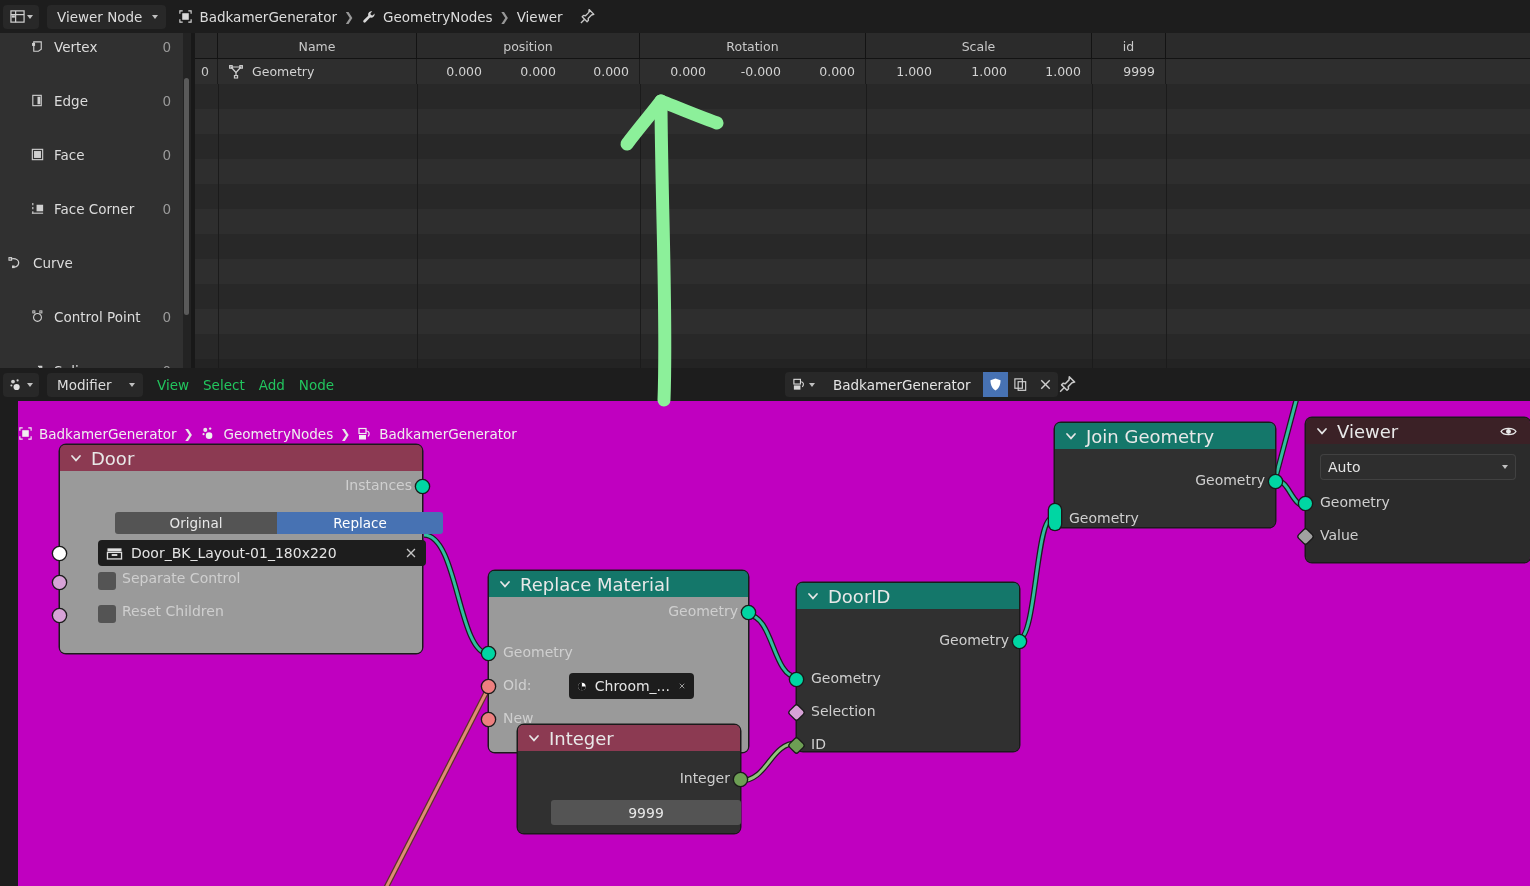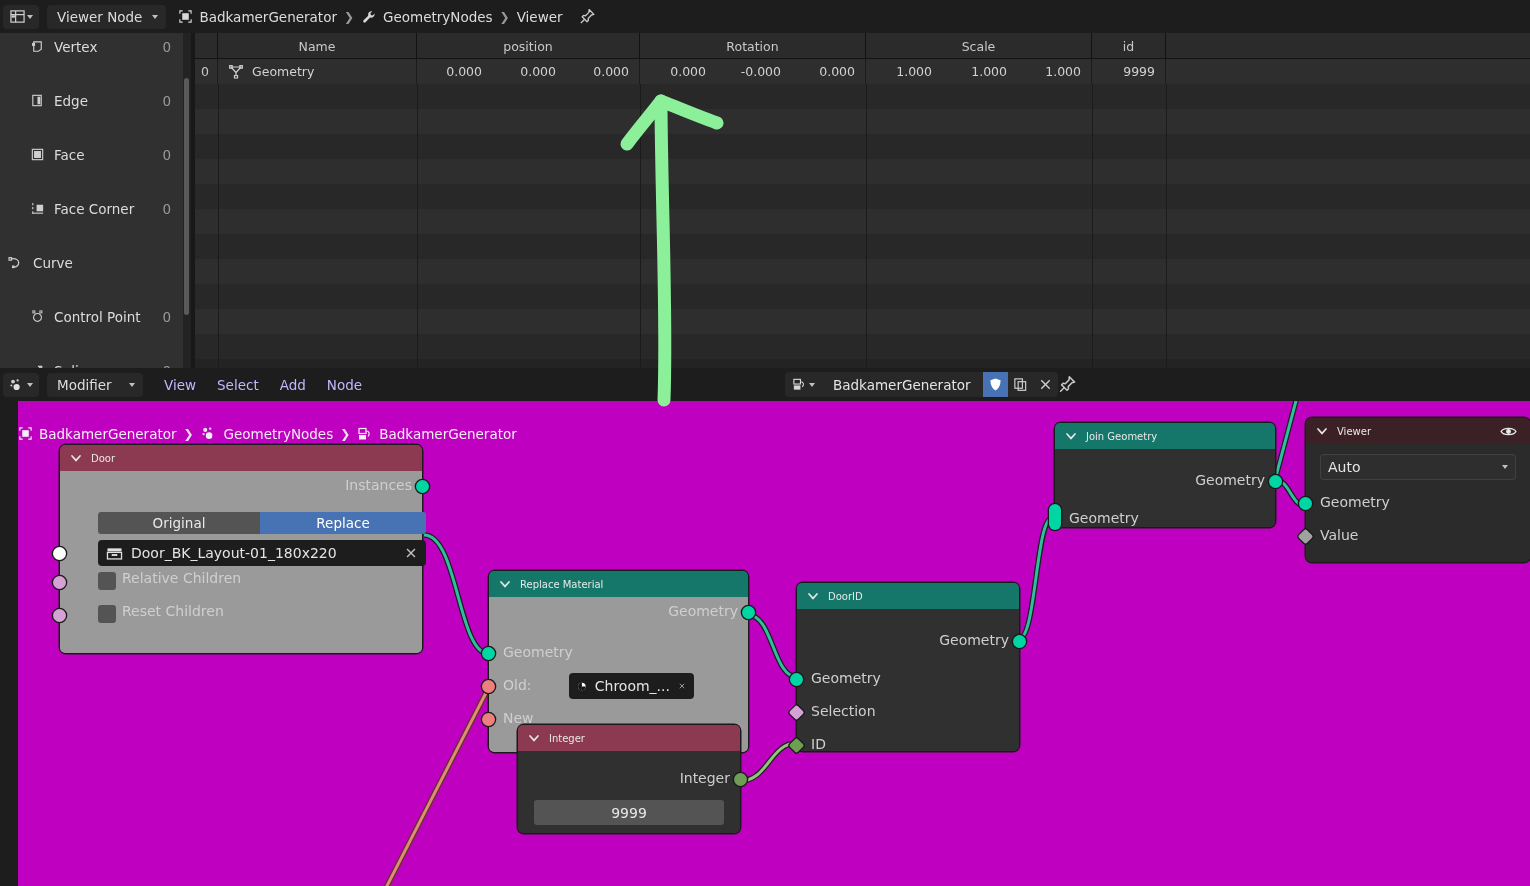--- a/index.html
+++ b/index.html
@@ -58,21 +58,21 @@
   .cell.num { justify-content:flex-end; padding-right:10px; }
   .cell.idx { justify-content:flex-end; padding-right:8px; color:#c8c8c8; }
   .cell.name { padding-left:10px; gap:8px; }
   .zebra { position:absolute; left:0; width:1335px; height:25px; border-right:none; }
 
   
   .node-editor { position:absolute; left:0; top:368px; width:1530px; height:518px; background:#c000c0; }
 
   .ne-header { position:absolute; left:0; top:0; width:1530px; height:33px; background:#1d1d1d;
                display:flex; align-items:center; padding-left:3px; z-index:5; }
-  .ne-menu { font-size:13.5px; color:#c4b5fd; margin-left:21px; cursor:pointer; }
+  .ne-menu { font-size:13.5px; color:#22c55e; margin-left:14px; cursor:pointer; }
 
   .ne-idblock { position:absolute; left:785px; top:4px; height:25px; display:flex; align-items:center; }
   .id-type { width:36px; height:25px; background:#282828; border-radius:4px 0 0 4px;
              display:flex; align-items:center; justify-content:center; gap:2px; cursor:pointer; }
   .id-name { height:25px; background:#282828; display:flex; align-items:center; padding:0 12px; cursor:text; }
   .id-name span { font-size:13.5px; color:#e4e4e4; }
   .id-shield { width:25px; height:25px; background:#4772b3; display:flex; align-items:center;
                justify-content:center; cursor:pointer; }
   .id-copy { width:25px; height:25px; background:#282828; display:flex; align-items:center;
              justify-content:center; cursor:pointer; }
@@ -85,30 +85,30 @@
                background:#c000c0; overflow:hidden; }
 
   .ne-bc { position:absolute; left:-18px; top:24px; display:flex; align-items:center; gap:7px; z-index:4; }
   .ne-bc .bc-item span { font-size:13.5px; color:#efefef; }
 
   
   .node { position:absolute; border-radius:6px; box-shadow:0 0 0 1.5px #1a1a1a;
           font-size:14px; overflow:visible; }
   .node-hdr { height:26px; border-radius:5px 5px 0 0; display:flex; align-items:center;
               padding-left:10px; gap:9px; position:relative; }
-  .node-hdr .ttl { color:#e8e8e8; font-size:10px; }
+  .node-hdr .ttl { color:#e8e8e8; font-size:18px; }
   .node-body { border-radius:0 0 5px 5px; position:relative; }
   .sock { position:absolute; width:13px; height:13px; border-radius:50%; box-shadow:0 0 0 1.3px #1a1a1a; }
   .sock.diamond { border-radius:2px; transform:rotate(45deg); width:11px; height:11px; }
   .sock-lbl { position:absolute; font-size:14px; color:#cfcfcf; white-space:nowrap; }
   .sock-lbl.out { right:10px; }
   .sock-lbl.in { left:14px; }
 
   .nbtn { position:absolute; height:22px; border-radius:3px; display:flex; align-items:center;
-          justify-content:center; font-size:13.5px; cursor:pointer; }
+          justify-content:center; font-size:13.5px; cursor:pointer;margin-left:17px; }
   .nfield { position:absolute; height:26px; background:#1d1d1d; border-radius:4px; display:flex;
             align-items:center; padding:0 8px; gap:8px; cursor:pointer; }
   .nfield .v { font-size:14px; color:#e4e4e4; flex:1; }
   .ncheck { position:absolute; width:18px; height:18px; background:#545454; border-radius:3px; cursor:pointer; }
 
   svg.links { position:absolute; left:0; top:0; width:1512px; height:485px; pointer-events:none; z-index:1; }
   .node { z-index:2; }
 
   svg.anno { position:absolute; left:0; top:0; width:1530px; height:886px; pointer-events:none; z-index:50; }
 </style>
@@ -495,21 +495,21 @@
             <span class="v">Door_BK_Layout-01_180x220</span>
             <svg width="14" height="14" viewBox="0 0 16 16">
               <line x1="3.5" y1="3.5" x2="12.5" y2="12.5" stroke="#c4c4c4" stroke-width="1.5"></line>
               <line x1="12.5" y1="3.5" x2="3.5" y2="12.5" stroke="#c4c4c4" stroke-width="1.5"></line>
             </svg>
           </div>
 
           <span class="sock" style="background:#ffffff; left:-7px; top:76px;"></span>
 
           <div class="ncheck" style="left:38px; top:101px;"></div>
-          <span class="sock-lbl" style="left:62px; top:99px;">Relative Children</span>
+          <span class="sock-lbl" style="left:62px; top:99px;">Separate Control</span>
           <span class="sock" style="background:#d6a2d6; left:-7px; top:105px;"></span>
 
           <div class="ncheck" style="left:38px; top:134px;"></div>
           <span class="sock-lbl" style="left:62px; top:132px;">Reset Children</span>
           <span class="sock" style="background:#d6a2d6; left:-7px; top:138px;"></span>
         </div>
       </div>
 
       <div class="node" style="left:471px; top:126px; width:259px;margin-top:44px;">
         <div class="node-hdr" style="background:#14776a;">

